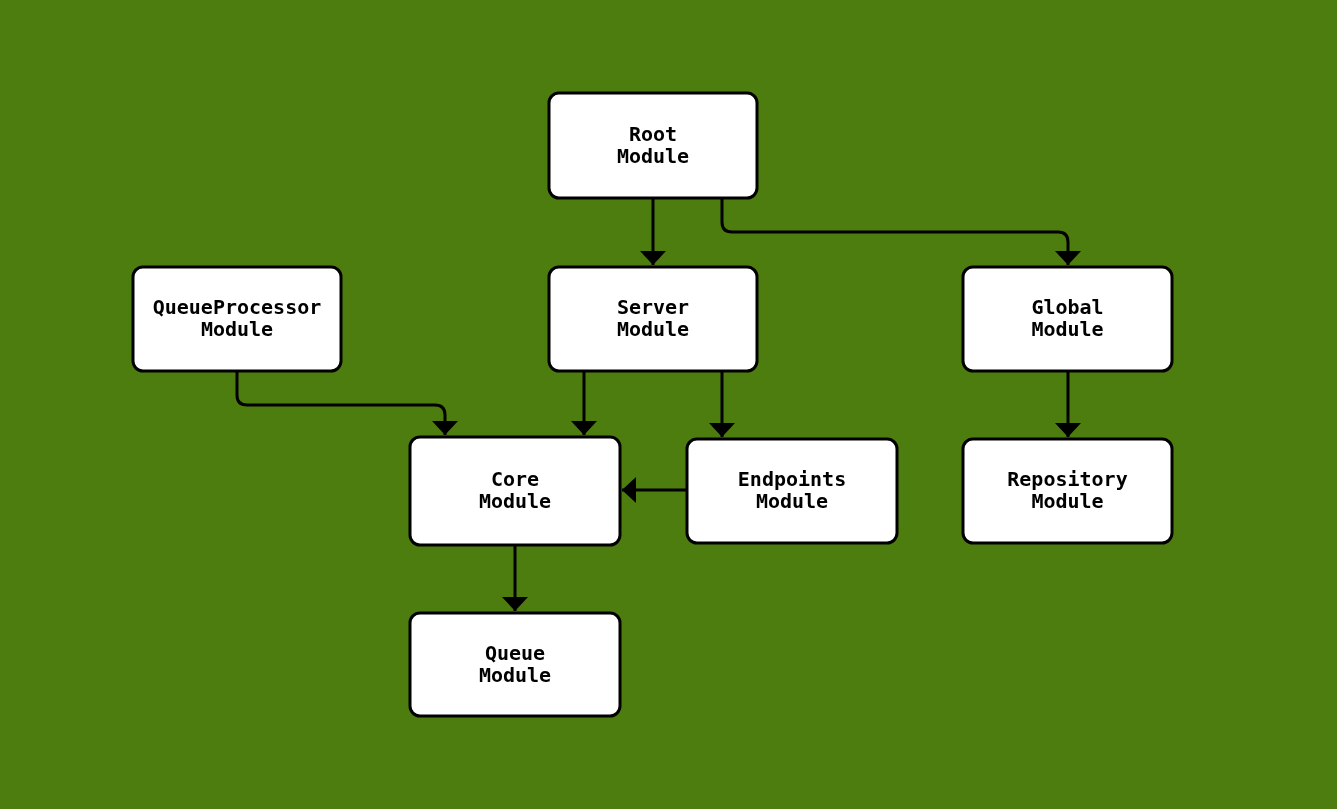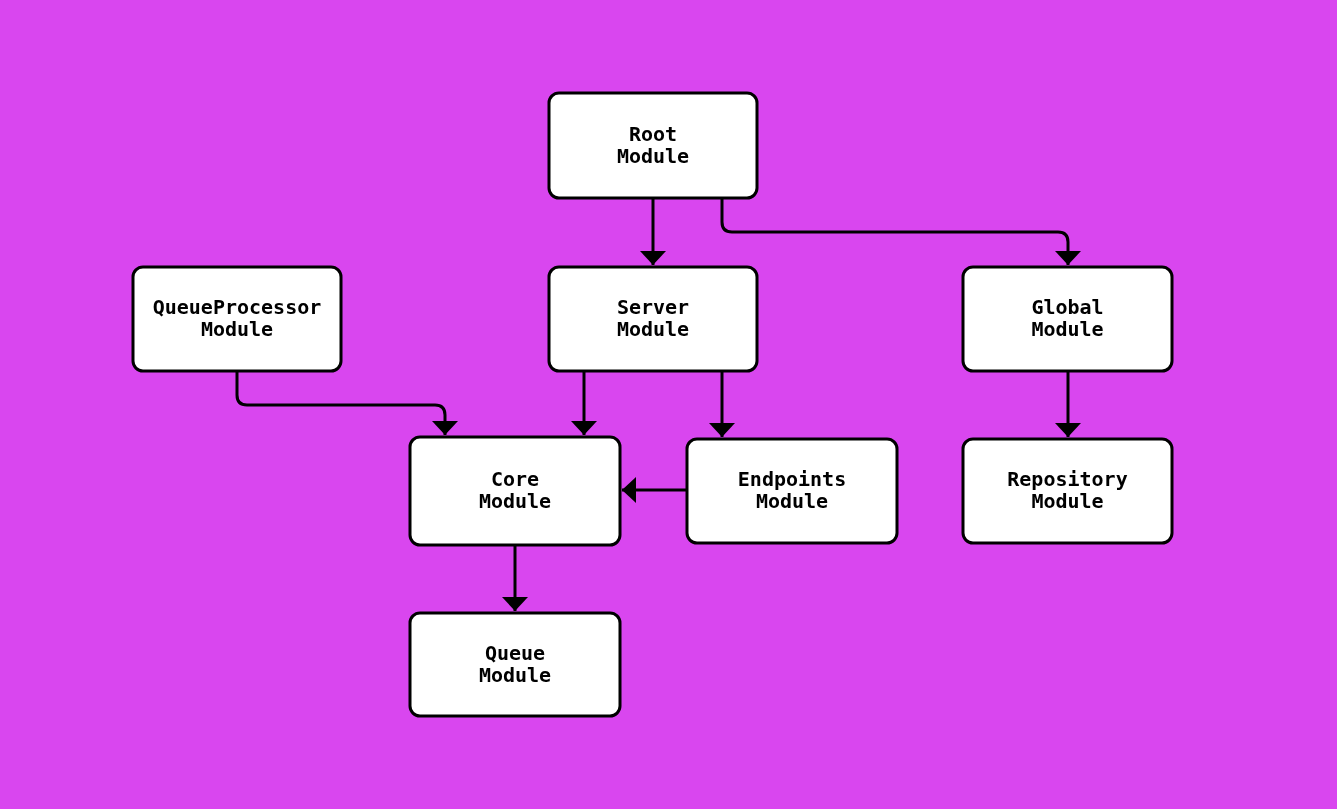--- a/index.html
+++ b/index.html
@@ -4,21 +4,21 @@
 <style>
   html, body {
     margin: 0;
     padding: 0;
     background: #ffffff;
   }
   #stage {
     position: relative;
     width: 1337px;
     height: 809px;
-    background: #d946ef;
+    background: #4d7c0f;
     overflow: hidden;
   }
   svg text {
     font-family: "DejaVu Sans Mono", "Liberation Mono", monospace;
     font-weight: bold;
     font-size: 20px;
     fill: #000000;
   }
 </style>
 </head>

